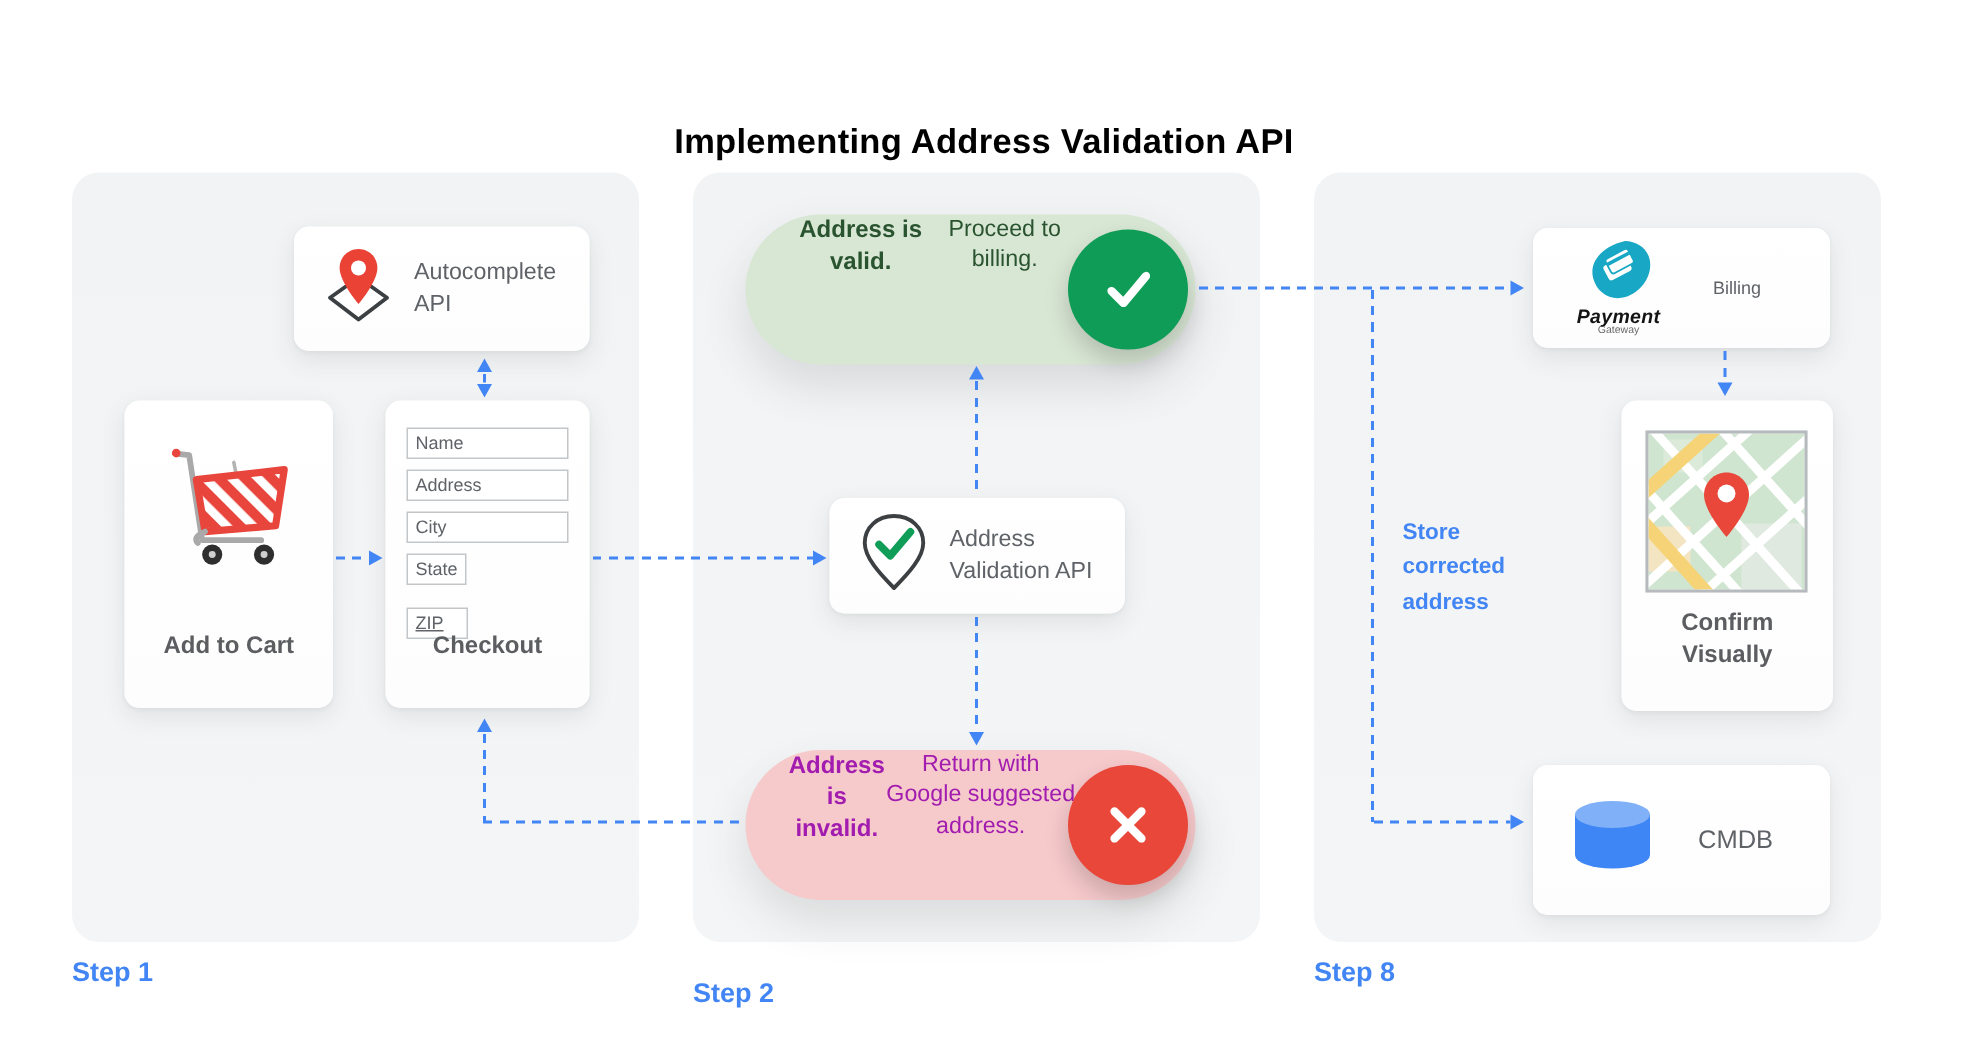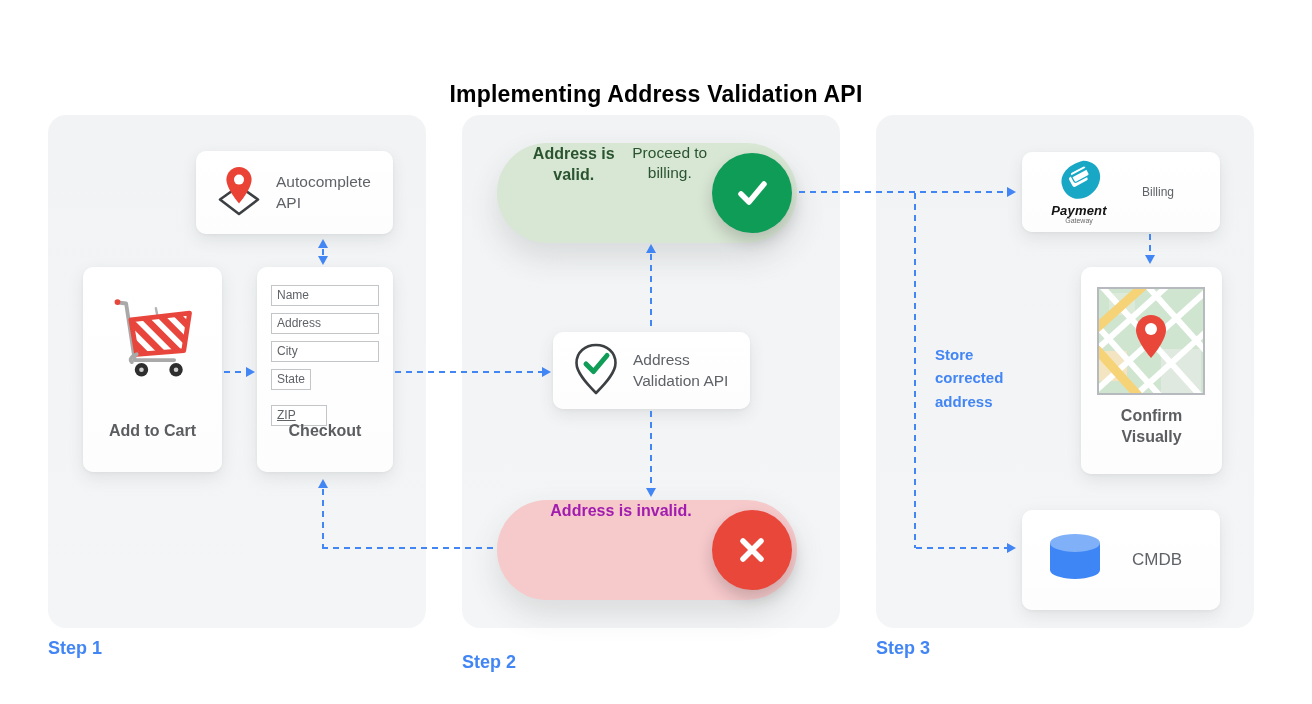--- a/index.html
+++ b/index.html
@@ -26,21 +26,21 @@
   .autocomplete-card .txt { margin-left:10px; width:118px; }
 
   .addtocart-card { left:83px; top:267px; width:139px; height:205px; }
   .checkout-card  { left:257px; top:267px; width:136px; height:205px; padding:18px 14px 0 14px; }
   .tile-label { position:absolute; bottom:30px; left:0; width:100%; text-align:center;
     font-size:16px; font-weight:bold; color:#5b5d60; line-height:1.3; }
 
   .field { display:block; width:108px; height:21px; border:1px solid #c3c6c9; background:#fff;
     font-size:12px; color:#5f6368; line-height:19px; padding-left:5px; margin-bottom:7px; }
   .field-row { display:flex; gap:8px;flex-direction:column; }
-  .field-state { width:40px; } .field-zip { width:56px;text-decoration:underline; }
+  .field-state { width:40px; } .field-zip { width:41px;text-decoration:underline; }
 
   .pill { position:absolute; left:497px; width:300px; height:100px; border-radius:50px;
     box-shadow:0 14px 30px rgba(60,64,67,.14); }
   .pill-valid   { top:143px; background:#d8e6d4; }
   .pill-invalid { top:500px; background:#f6c9cb; }
   .pill-text { position:absolute; left:28px; top:0; width:192px; height:100%;
     display:flex; flex-direction:row; justify-content:center; text-align:center; line-height:1.32; }
   .pill-valid  .pill-text { color:#2a5430; font-size:15.5px; }
   .pill-invalid .pill-text { color:#a21caf; font-size:15.5px; }
   .pill-text .b { font-weight:bold; font-size:16px; }
@@ -152,20 +152,21 @@
         <path d="M23 51 C13 41 3.5 30.5 3.5 21 C3.5 10.5 12 3 23 3 C34 3 42.5 10.5 42.5 21 C42.5 30.5 33 41 23 51 Z" fill="#ffffff" stroke="#3c4043" stroke-width="2.6" stroke-linejoin="round"></path>
         <path d="M13 22 L20.5 29.5 L34 13.5" fill="none" stroke="#0f9d58" stroke-width="5" stroke-linecap="round" stroke-linejoin="round"></path>
       </svg>
     </span>
     <span class="txt">Address Validation API</span>
   </div>
 
   <div class="pill pill-invalid">
     <div class="pill-text">
       <span class="b">Address is invalid.</span>
+      <span>Return with Google suggested address.</span>
     </div>
     <div class="status-circle circle-red">
       <svg width="40" height="40" viewBox="0 0 40 40">
         <path d="M11 11 L29 29 M29 11 L11 29" fill="none" stroke="#ffffff" stroke-width="5.5" stroke-linecap="round"></path>
       </svg>
     </div>
   </div>
 
   <div class="card icon-card billing-card">
     <span class="pg-logo">
@@ -216,21 +217,21 @@
         <ellipse cx="29" cy="11" rx="25" ry="9" fill="#7fb0f8"></ellipse>
       </svg>
     </span>
     <span class="txt">CMDB</span>
   </div>
 
   <div class="store-note">Store corrected address</div>
 
   <div class="step-label step1-label">Step 1</div>
   <div class="step-label step2-label">Step 2</div>
-  <div class="step-label step3-label">Step 3</div>
+  <div class="step-label step3-label">Step 8</div>
 
   <span class="ah ah-up" style="left:318px; top:239px;"></span>
   <span class="dash-v" style="left:322px; top:249px; height:6px;"></span>
   <span class="ah ah-down" style="left:318px; top:256px;"></span>
 
   <span class="dash-h" style="left:224px; top:371px; width:22px;"></span>
   <span class="ah ah-right" style="left:246px; top:367px;"></span>
 
   <span class="dash-h" style="left:395px; top:371px; width:147px;"></span>
   <span class="ah ah-right" style="left:542px; top:367px;"></span>

